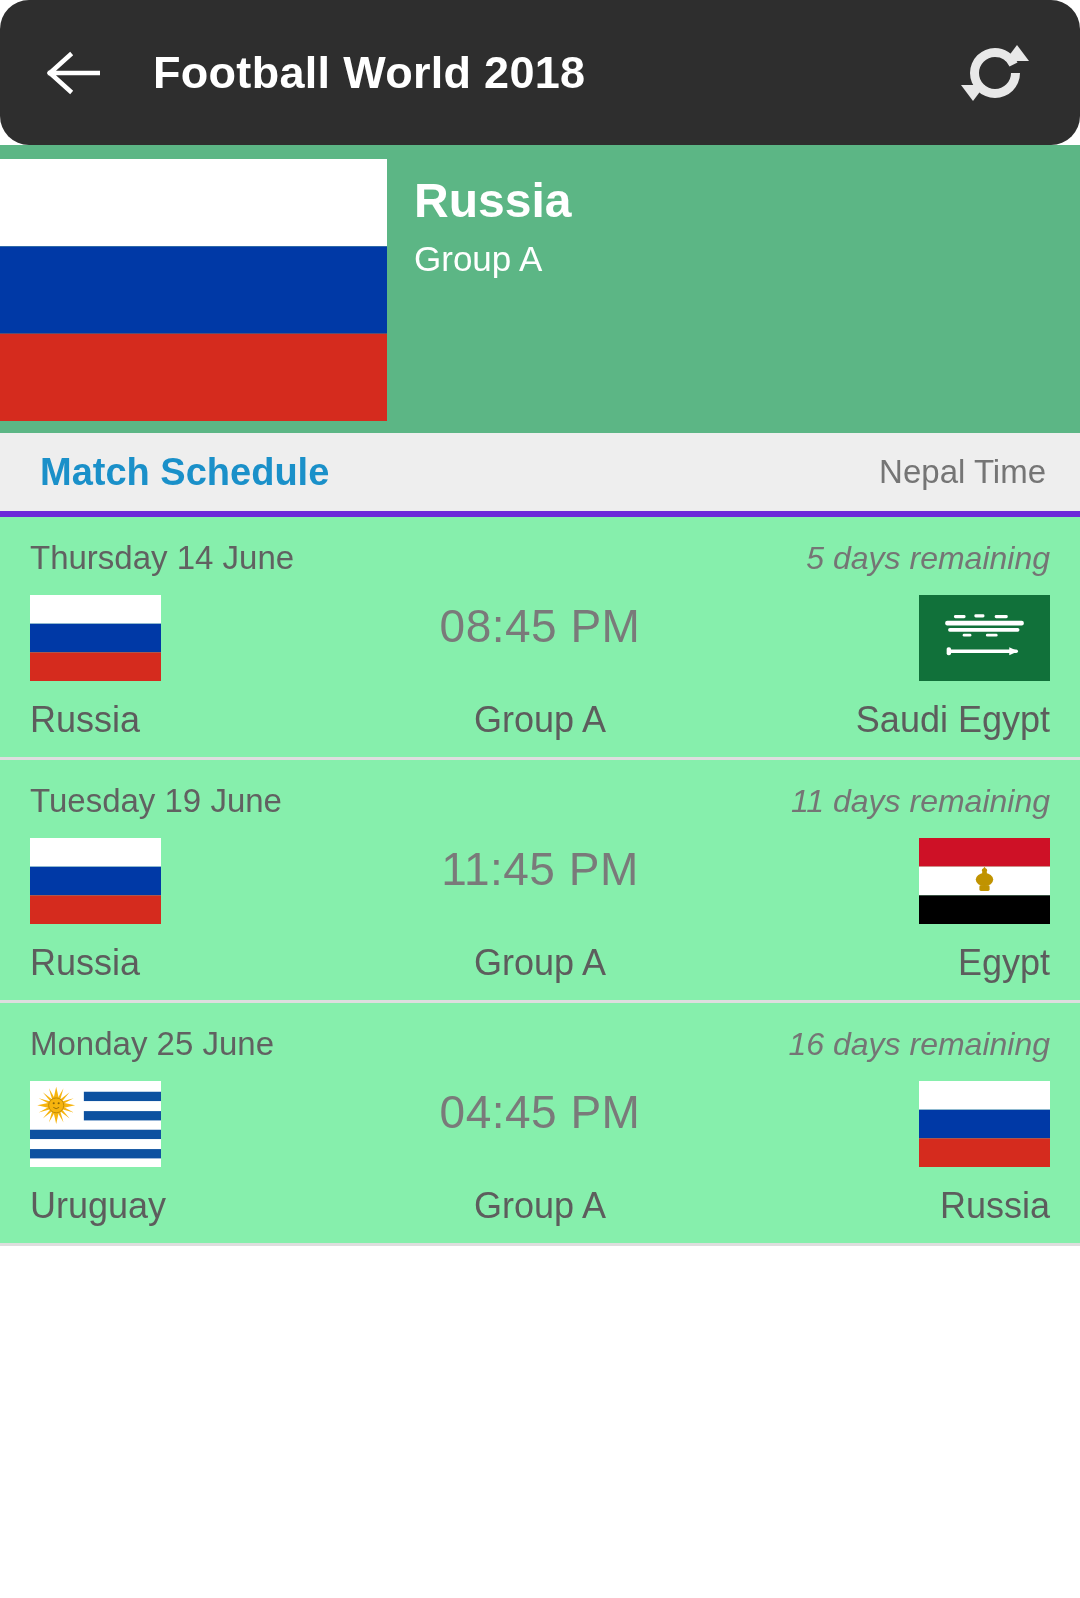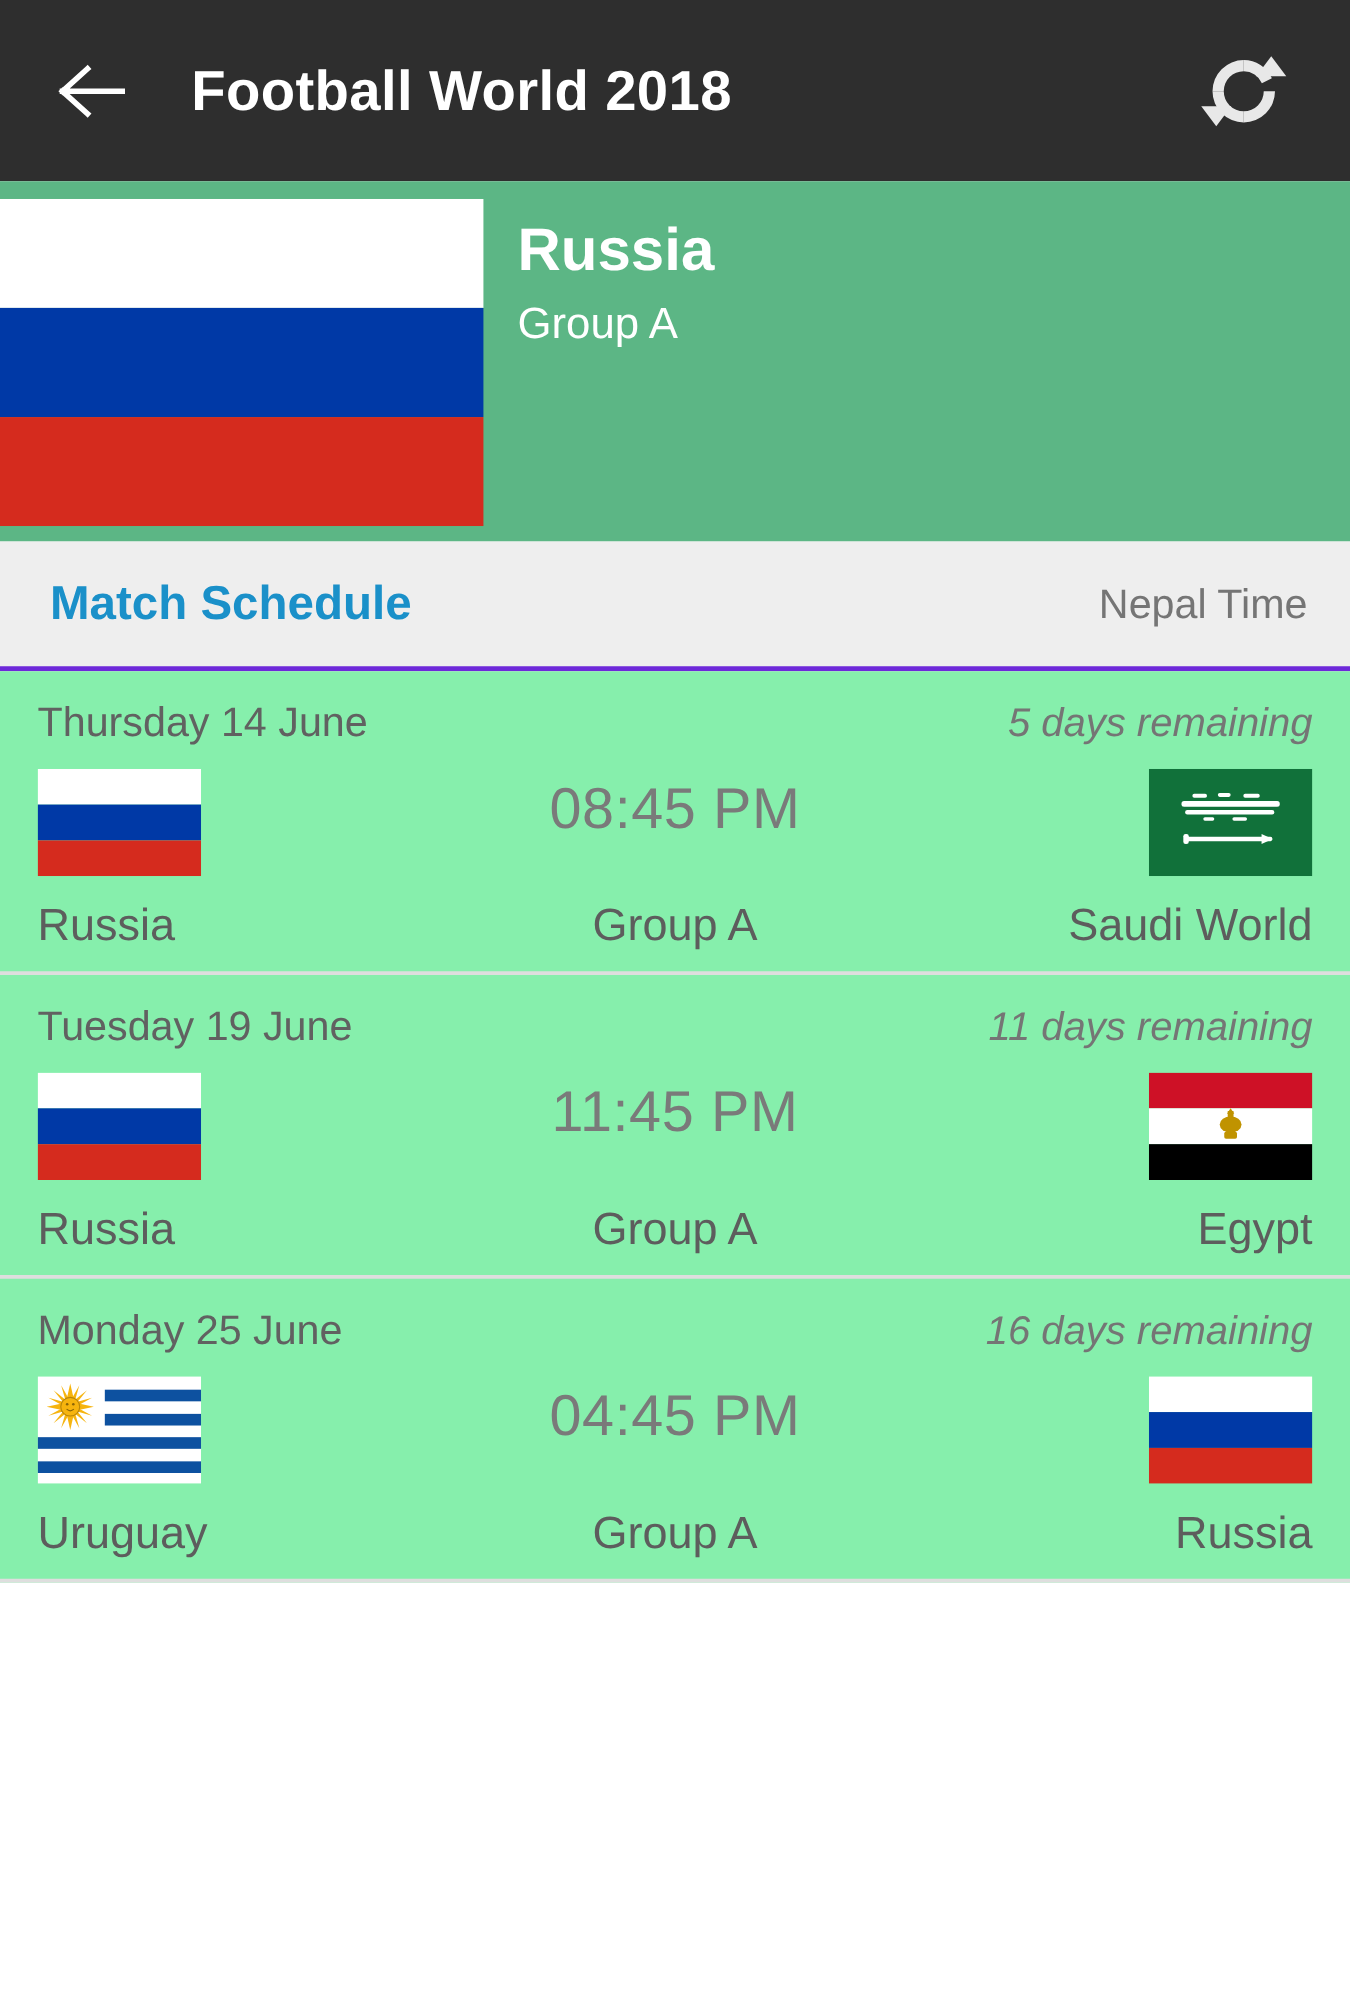--- a/index.html
+++ b/index.html
@@ -16,20 +16,21 @@
   }
 
   
   .appbar {
     height: 145px;
     background: #2e2e2e;
     display: flex;
     align-items: center;
     padding: 0 40px 0 38px;
     box-sizing: border-box;
+    border-radius: 29px;
   }
   .back-btn {
     width: 70px;
     height: 70px;
     display: flex;
     align-items: center;
     justify-content: center;
     flex: 0 0 auto;
   }
   .appbar-title {
@@ -85,23 +86,23 @@
   }
   .hero-group {
     color: #ffffff;
     font-size: 35px;
     font-weight: normal;
     line-height: 1.1;
   }
 
   
   .section-bar {
-    height: 104px;
+    height: 84px;
     background: #eeeeee;
-    border-bottom: 4px solid #6d28d9;
+    border-bottom: 6px solid #6d28d9;
     display: flex;
     align-items: center;
     padding: 0 34px 0 40px;
     box-sizing: border-box;
   }
   .section-title {
     color: #1a90c9;
     font-size: 38px;
     font-weight: bold;
   }
@@ -258,21 +259,21 @@
               <rect x="38" y="13.5" width="7" height="2.2" rx="1"></rect>
               <rect x="52" y="14" width="9" height="2.2" rx="1"></rect>
               <rect x="30" y="27" width="6" height="2" rx="0.9"></rect>
               <rect x="46" y="27" width="8" height="2" rx="0.9"></rect>
               <rect x="20" y="38" width="48" height="2.4" rx="1.2"></rect>
               <polygon points="68,39.2 62,36.4 62,42"></polygon>
               <rect x="19" y="36.4" width="3" height="5.6" rx="1.3"></rect>
             </g>
           </svg>
         </div>
-        <div class="side-name">Saudi World</div>
+        <div class="side-name">Saudi Egypt</div>
       </div>
     </div>
   </div>
 
   <div class="match-row">
     <div class="match-meta">
       <div class="match-date">Tuesday 19 June</div>
       <div class="match-meta-spacer"></div>
       <div class="match-remaining">11 days remaining</div>
     </div>

